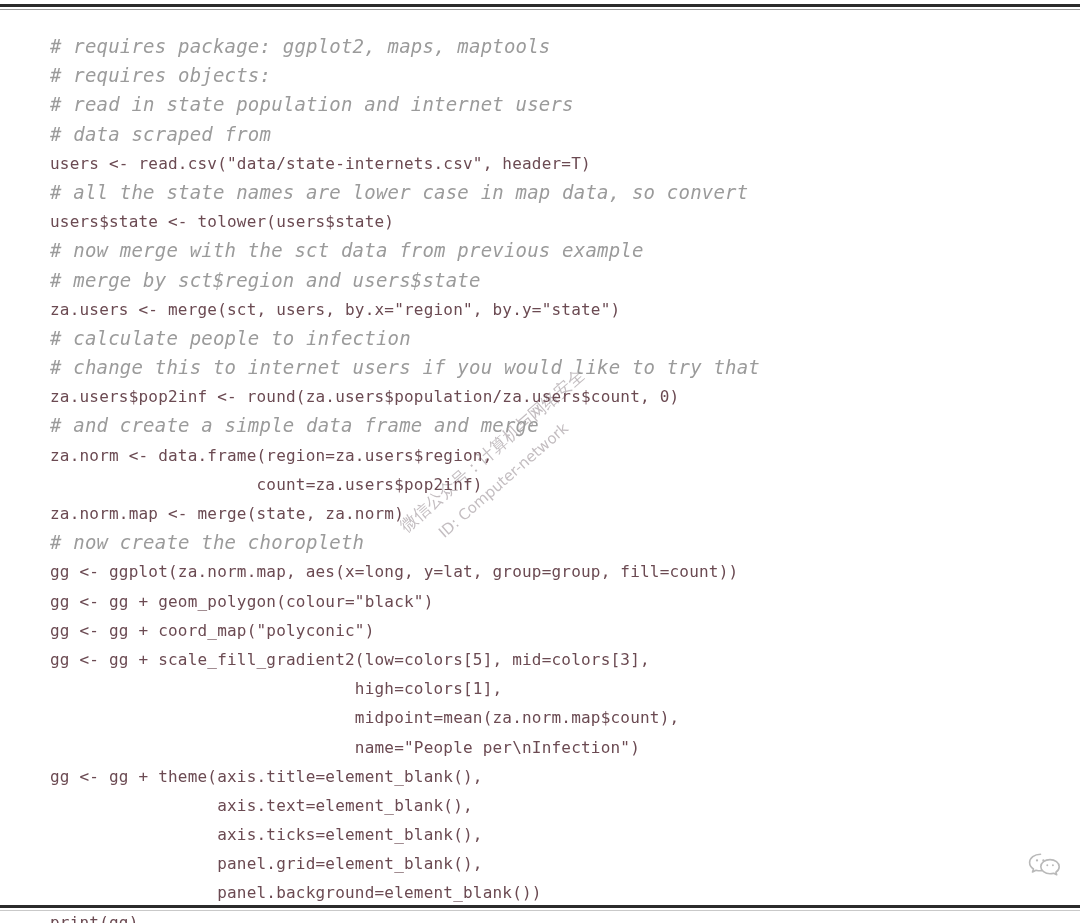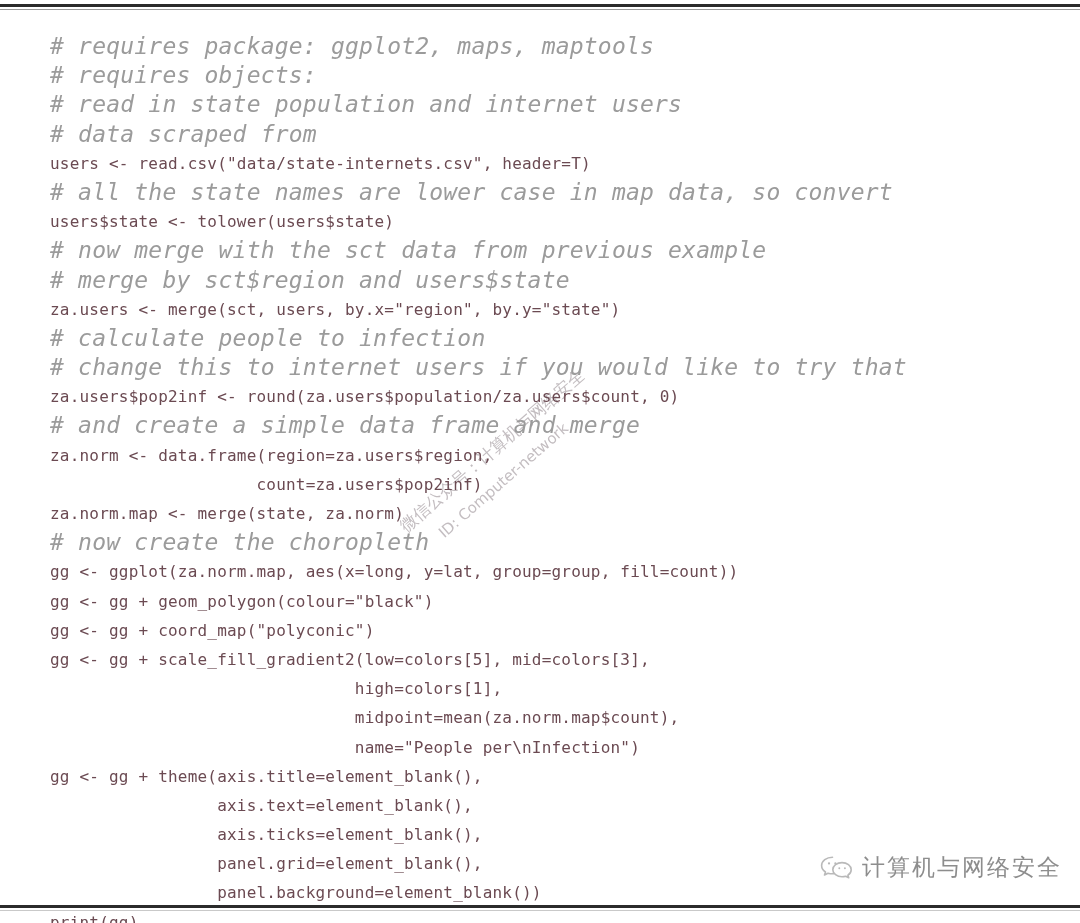--- a/index.html
+++ b/index.html
@@ -40,21 +40,21 @@
     height: 29.2px;
     line-height: 29.2px;
     font-size: 16px;
     letter-spacing: 0.2px;
     white-space: pre;
     color: #6b4a52;
   }
   .code-line.comment {
     color: #9b9b9b;
     font-style: italic;
-    font-size: 23px;
+    font-size: 19px;
   }
 
   
   .watermark {
     position: absolute;
     left: 385px;
     top: 370px;
     width: 340px;
     height: 170px;
     z-index: 2;
@@ -116,14 +116,13 @@
   <span class="brand-icon">
     <svg width="34" height="26" viewBox="0 0 34 26" aria-hidden="true">
       <path d="M12.5 2.2C6.4 2.2 1.6 6.0 1.6 10.6c0 2.6 1.5 4.9 3.9 6.4l-1.0 3.0 3.5-1.8c1.4 0.4 2.9 0.6 4.5 0.6 0.4 0 0.8 0 1.2-0.05" fill="none" stroke="#b9b9b9" stroke-width="1.6" stroke-linecap="round" stroke-linejoin="round"></path>
       <circle cx="9.0" cy="8.4" r="1.15" fill="#b9b9b9"></circle>
       <circle cx="15.4" cy="8.4" r="1.15" fill="#b9b9b9"></circle>
       <path d="M22.0 7.6c5.0 0 9.2 3.2 9.2 7.1 0 2.2-1.3 4.2-3.3 5.5l0.8 2.6-3.0-1.5c-1.2 0.35-2.4 0.5-3.7 0.5-5.0 0-9.2-3.2-9.2-7.1 0-3.9 4.2-7.1 9.2-7.1z" fill="none" stroke="#b9b9b9" stroke-width="1.6" stroke-linecap="round" stroke-linejoin="round"></path>
       <circle cx="19.3" cy="13.2" r="0.95" fill="#b9b9b9"></circle>
       <circle cx="24.9" cy="13.2" r="0.95" fill="#b9b9b9"></circle>
     </svg>
   </span>
-  <span class="brand-label">计算机与网络安全</span>
 </div>
 
 </body></html>

